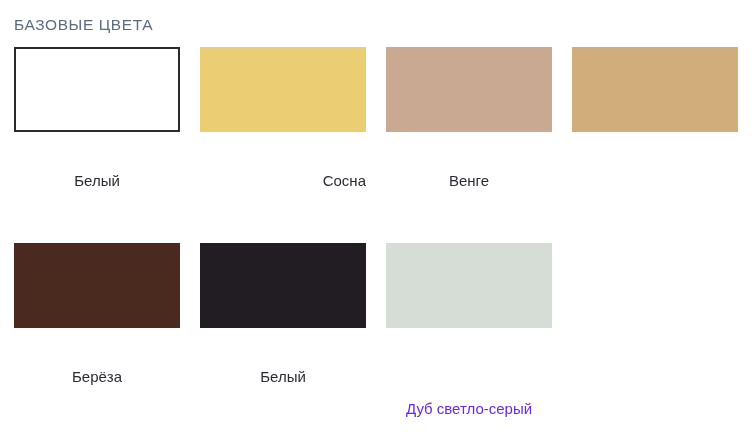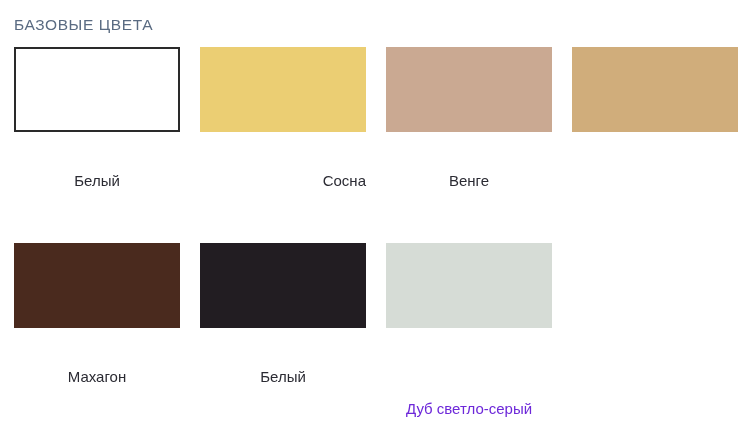--- a/index.html
+++ b/index.html
@@ -88,21 +88,21 @@
       </div>
       <div class="swatch-cell">
         <div class="swatch-chip" style="background: rgb(202, 169, 146);"></div>
         <div class="swatch-label" style="color: rgb(43, 43, 51);">Венге</div>
       </div>
       <div class="swatch-cell">
         <div class="swatch-chip" style="background: rgb(208, 173, 123);"></div>
       </div>
       <div class="swatch-cell">
         <div class="swatch-chip" style="background: rgb(74, 42, 30);"></div>
-        <div class="swatch-label" style="color: rgb(43, 43, 51);">Махагон</div>
+        <div class="swatch-label" style="color: rgb(43, 43, 51);">Берёза</div>
       </div>
       <div class="swatch-cell">
         <div class="swatch-chip" style="background: rgb(34, 29, 34);"></div>
         <div class="swatch-label" style="color: rgb(43, 43, 51);">Белый</div>
       </div>
       <div class="swatch-cell">
         <div class="swatch-chip" style="background: rgb(214, 220, 214);"></div>
         <div class="swatch-label" style="color: #6d28d9; margin-top: 32px;">Дуб светло-серый</div>
       </div>
     </div>

